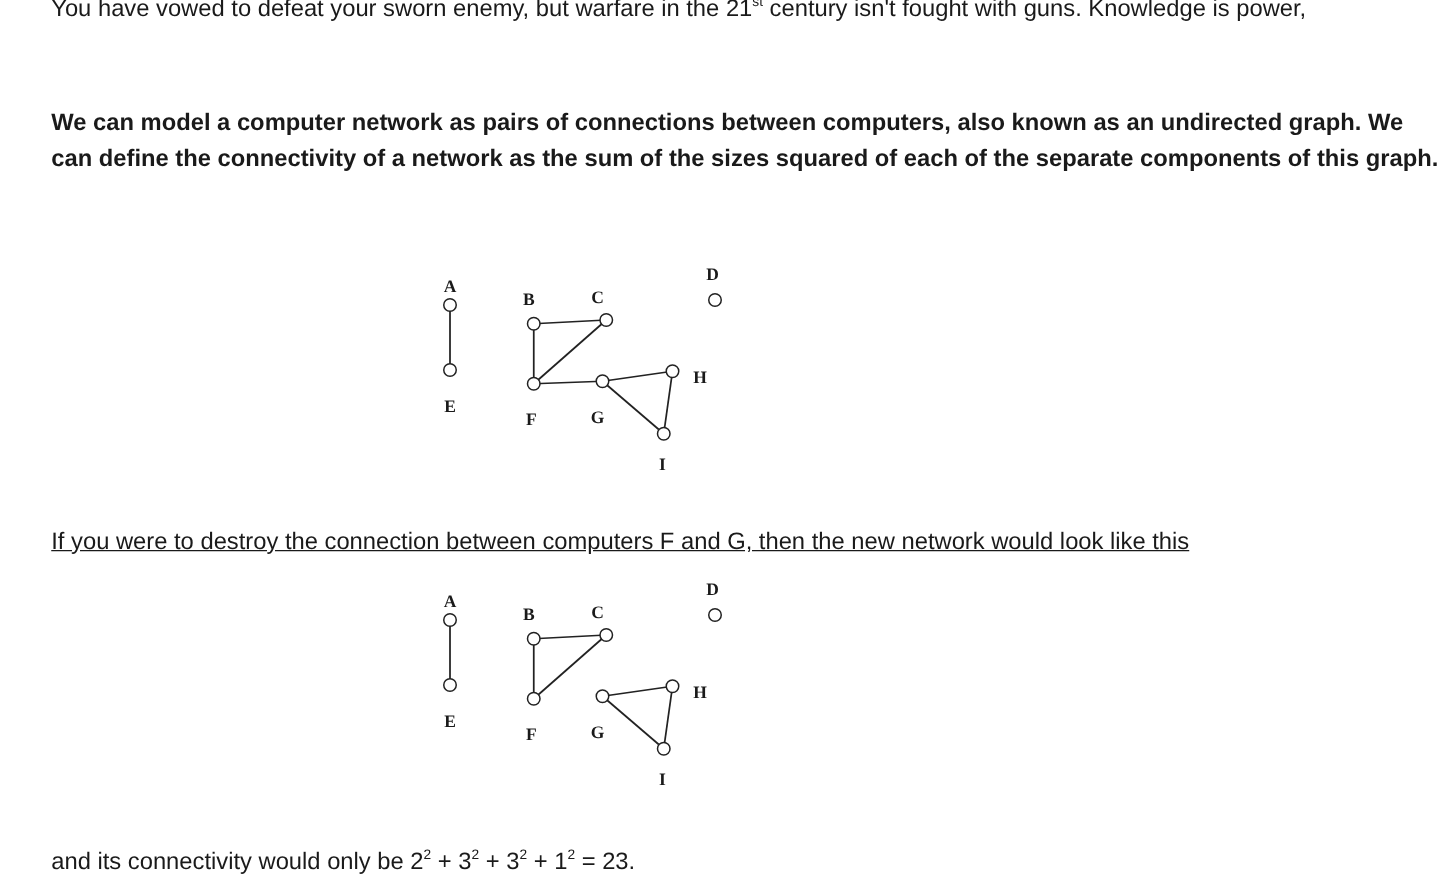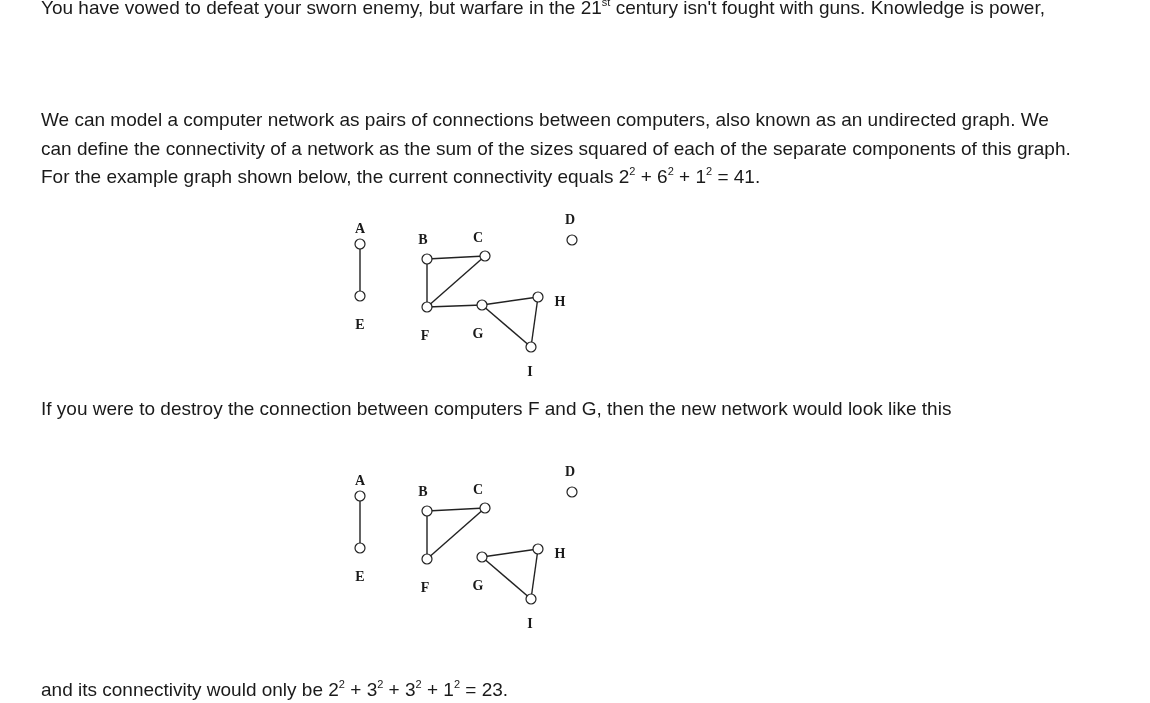--- a/index.html
+++ b/index.html
@@ -12,24 +12,23 @@
   .graph svg { width: 260px; height: 180px; display: block; }
   .node-label { font-family: "Liberation Serif", "DejaVu Serif", serif; font-size: 14px; font-weight: bold; fill: #1a1a1a; }
 </style>
 </head>
 <body>
 
 <div class="para" style="top:-6px;">
   <span class="line"><span>You have vowed to defeat your sworn enemy, but warfare in the 21</span><sup>st</sup><span> century isn't fought with guns. Knowledge is power,</span></span>
 </div>
 
-<div class="para" style="top:106px;">
+<div class="para" style="top:85px;font-weight:bold;">
   <span class="line">We can model a computer network as pairs of connections between computers, also known as an undirected graph. We</span>
   <span class="line">can define the connectivity of a network as the sum of the sizes squared of each of the separate components of this graph.</span>
-  <span class="line"><span>For the example graph shown below, the current connectivity equals </span><span>2<sup>2</sup> + 6<sup>2</sup> + 1<sup>2</sup> = 41.</span></span>
 </div>
 
 <div class="graph" style="top:200px;">
   <svg viewBox="0 0 260 180">
       <line x1="20" y1="44" x2="20" y2="96" stroke="#222" stroke-width="1.4"></line>
       <line x1="87" y1="59" x2="145" y2="56" stroke="#222" stroke-width="1.4"></line>
       <line x1="87" y1="59" x2="87" y2="107" stroke="#222" stroke-width="1.4"></line>
       <line x1="145" y1="56" x2="87" y2="107" stroke="#222" stroke-width="1.4"></line>
       <line x1="87" y1="107" x2="142" y2="105" stroke="#222" stroke-width="1.4"></line>
       <line x1="142" y1="105" x2="198" y2="97" stroke="#222" stroke-width="1.4"></line>
@@ -49,21 +48,21 @@
       <text x="85" y="137" text-anchor="middle" dominant-baseline="middle" class="node-label">F</text>
       <circle cx="142" cy="105" r="5" fill="#fff" stroke="#222" stroke-width="1.2"></circle>
       <text x="138" y="135" text-anchor="middle" dominant-baseline="middle" class="node-label">G</text>
       <circle cx="198" cy="97" r="5" fill="#fff" stroke="#222" stroke-width="1.2"></circle>
       <text x="220" y="103" text-anchor="middle" dominant-baseline="middle" class="node-label">H</text>
       <circle cx="191" cy="147" r="5" fill="#fff" stroke="#222" stroke-width="1.2"></circle>
       <text x="190" y="173" text-anchor="middle" dominant-baseline="middle" class="node-label">I</text>
     </svg>
 </div>
 
-<div class="para" style="top:395px;">
+<div class="para" style="top:420px;text-decoration:underline;">
   <span class="line">If you were to destroy the connection between computers F and G, then the new network would look like this</span>
 </div>
 
 <div class="graph" style="top:452px;">
   <svg viewBox="0 0 260 180">
       <line x1="20" y1="44" x2="20" y2="96" stroke="#222" stroke-width="1.4"></line>
       <line x1="87" y1="59" x2="145" y2="56" stroke="#222" stroke-width="1.4"></line>
       <line x1="87" y1="59" x2="87" y2="107" stroke="#222" stroke-width="1.4"></line>
       <line x1="145" y1="56" x2="87" y2="107" stroke="#222" stroke-width="1.4"></line>
       <line x1="142" y1="105" x2="198" y2="97" stroke="#222" stroke-width="1.4"></line>

